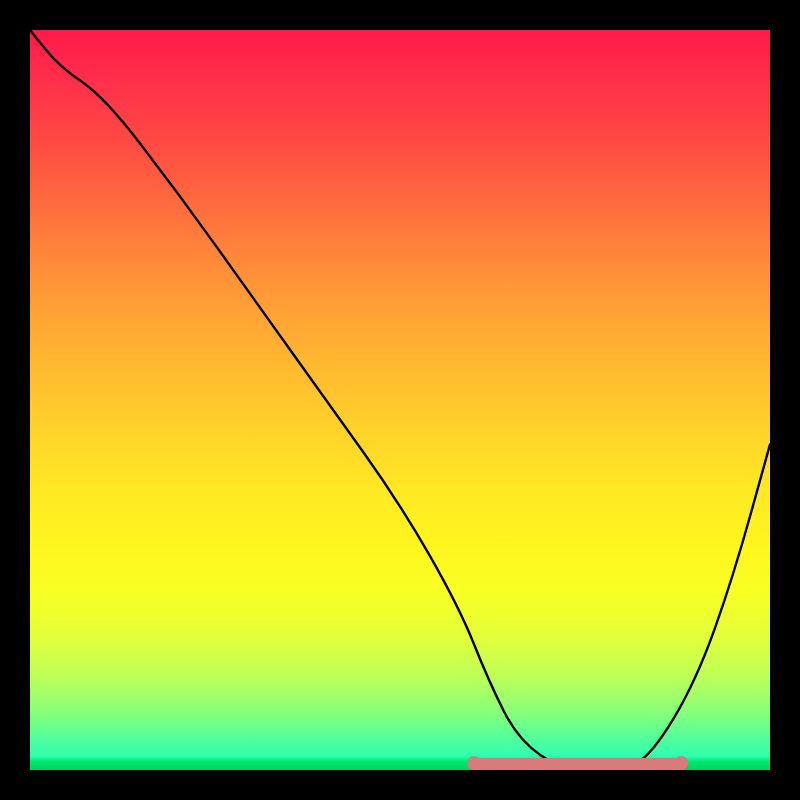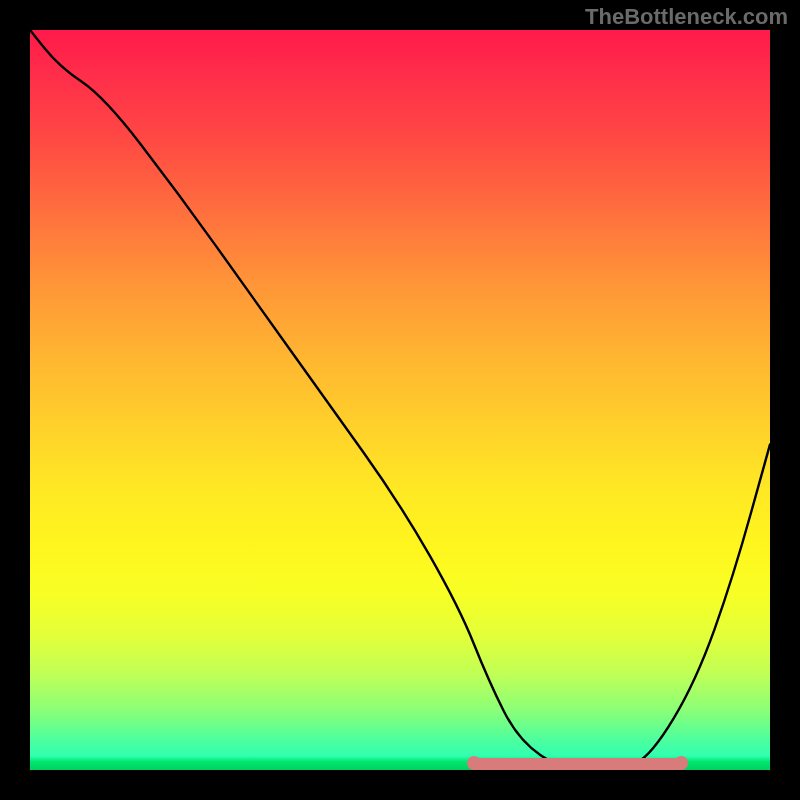--- a/index.html
+++ b/index.html
@@ -65,21 +65,20 @@
     left: 0;
     top: 0;
     width: 100%;
     height: 100%;
   }
 </style>
 </head>
 <body>
 
 <div class="container">
-  <div class="watermark">TheBottleneck.com</div>
   <div class="plot-area">
     <div class="gradient-bg"></div>
     <div class="green-band"></div>
     <svg class="svg-overlay" viewBox="0 0 740 740" preserveAspectRatio="none">
       <path id="curve-path" fill="none" stroke="#000" stroke-width="2.4" stroke-linecap="round" stroke-linejoin="round" d="M 0 0 Q 0 0 14.8 18.5 Q 29.6 37 51.8 51.80000000000001 Q 74 66.60000000000002 111 114.69999999999999 Q 148 162.79999999999995 185 214.59999999999997 Q 222 266.4 259 318.2 Q 296 370 333 421.8 Q 370 473.6 399.6 525.4000000000001 Q 429.2 577.2 444 614.2 Q 458.8 651.2 473.6 680.8 Q 488.40000000000003 710.4 510.6 725.2 Q 532.8 740 547.5999999999999 740 Q 562.4 740 577.2 740 Q 592 740 606.8 732.6 Q 621.6 725.2 643.8 688.2 Q 666 651.2 684.5 599.4000000000001 Q 703 547.6 721.5 481 T 740 414.4"></path>
       <g id="highlight-group">
           <line x1="444" x2="481" y1="734" y2="734" stroke="#d77b7b" stroke-width="12" stroke-linecap="round"></line>
           <circle cx="444" cy="733" r="7" fill="#d77b7b"></circle>
           <line x1="481" x2="629" y1="734" y2="734" stroke="#d77b7b" stroke-width="12" stroke-linecap="round"></line>
           <line x1="629" x2="651.2" y1="734" y2="734" stroke="#d77b7b" stroke-width="12" stroke-linecap="round"></line>

